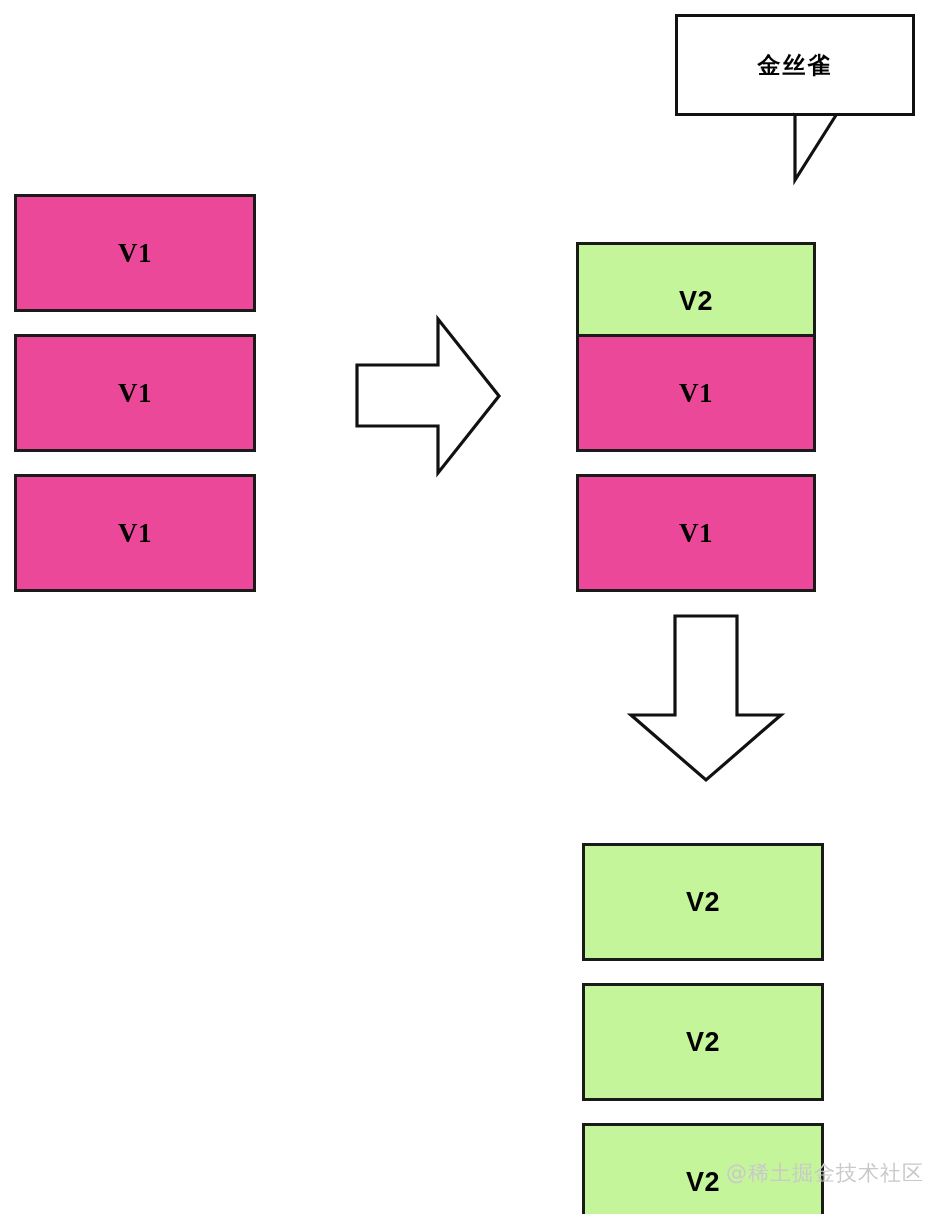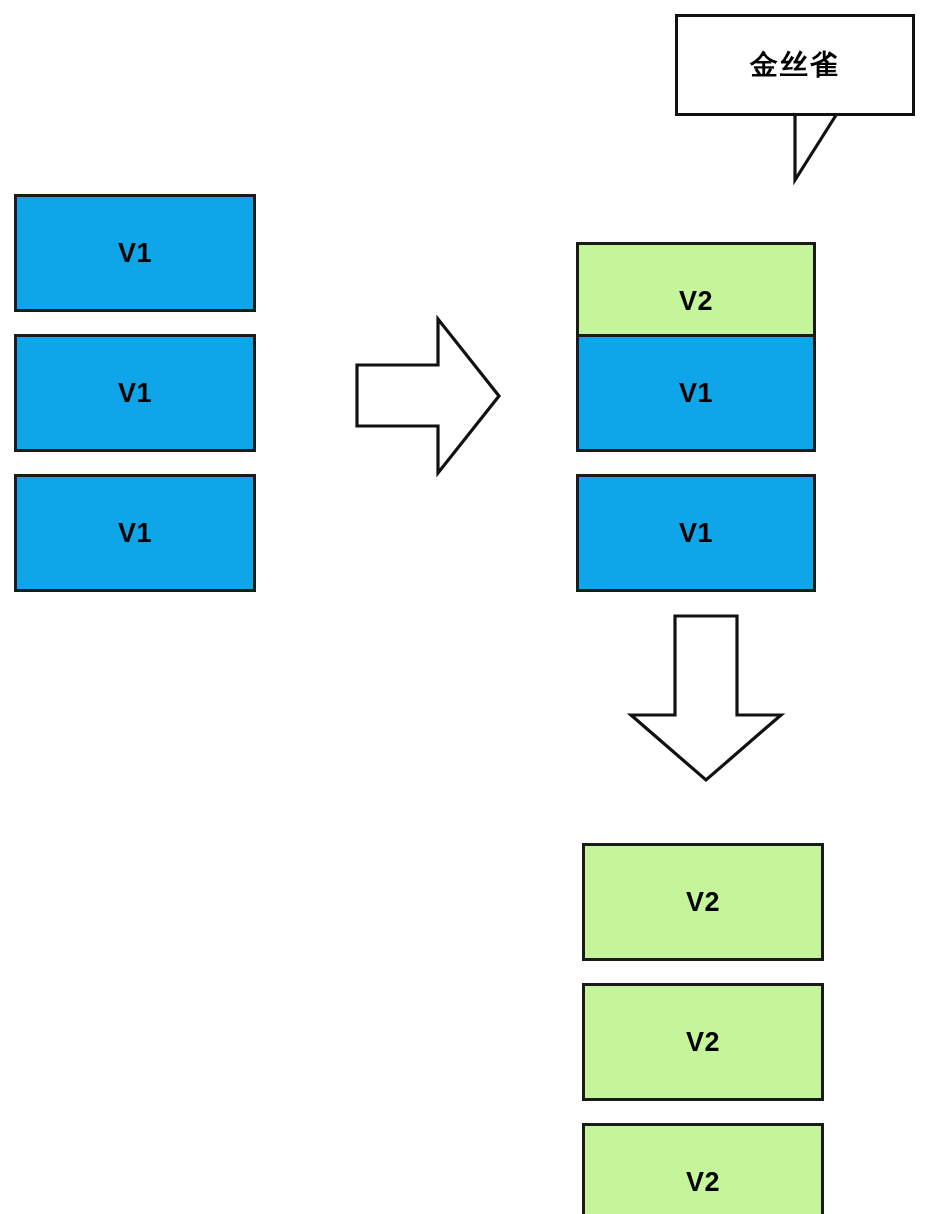--- a/index.html
+++ b/index.html
@@ -23,36 +23,36 @@
     box-sizing: border-box;
     border: 3px solid #1a1a1a;
     display: flex;
     align-items: center;
     justify-content: center;
     font-weight: bold;
     font-size: 27px;
     color: #000000;
     letter-spacing: 0.5px;
   }
-  .node-box.v1 { background: #0ea5e9; }
+  .node-box.v1 { background: #ec4899; font-family: Liberation Serif, serif; }
   .node-box.v2 { background: #c5f59b; margin-top: 48px; }
 
   .callout {
     position: absolute;
     left: 675px;
     top: 14px;
     width: 240px;
     height: 102px;
     box-sizing: border-box;
     border: 3px solid #111111;
     background: #ffffff;
     display: flex;
     align-items: center;
     justify-content: center;
-    font-size: 28px;
+    font-size: 23px;
     font-weight: bold;
     color: #000000;
     letter-spacing: 2px;
   }
   .callout-tail {
     position: absolute;
     left: 780px;
     top: 110px;
     width: 70px;
     height: 78px;
@@ -123,14 +123,15 @@
   <div class="node-box v2" style="left:582px; top:795px; width:242px; height:118px;">
     <span>V2</span>
   </div>
   <div class="node-box v2" style="left:582px; top:935px; width:242px; height:118px;">
     <span>V2</span>
   </div>
   <div class="node-box v2" style="left:582px; top:1075px; width:242px; height:118px;">
     <span>V2</span>
   </div>
 
+  <div class="watermark">@稀土掘金技术社区</div>
 
 </div>
 
 </body></html>

